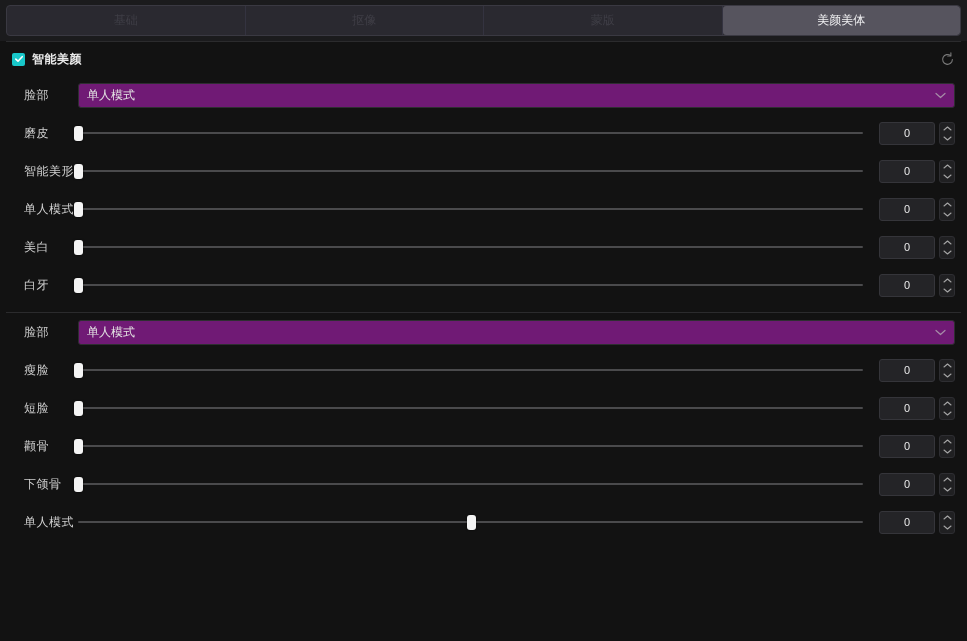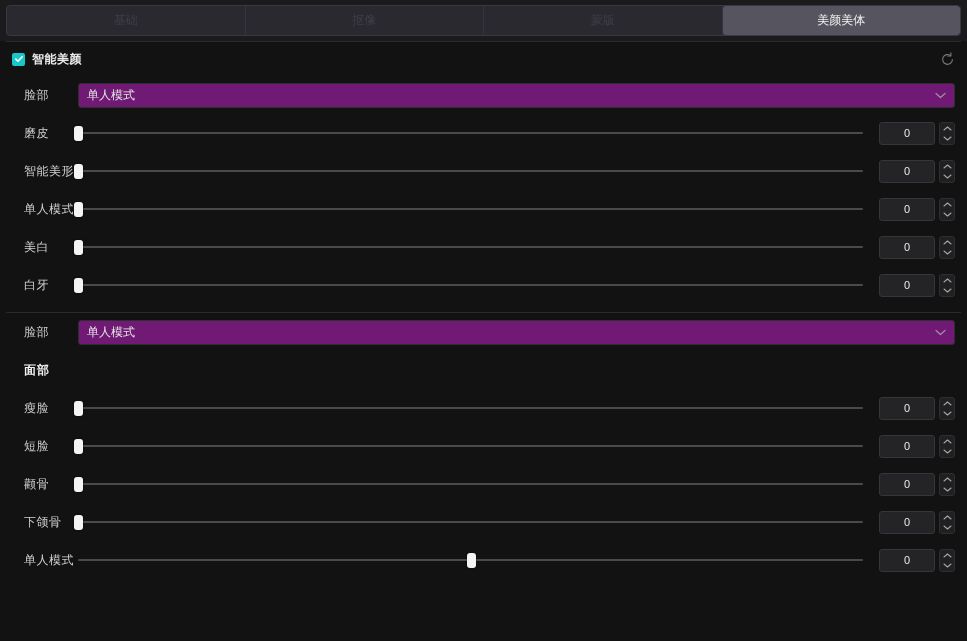--- a/index.html
+++ b/index.html
@@ -334,23 +334,20 @@
     <div class="select">
       <span>单人模式</span>
       <span class="chev">
         <svg width="11" height="7" viewBox="0 0 11 7">
             <path d="M1 1.5 L5.5 5.5 L10 1.5" stroke="#bdbdbd" stroke-width="1.2" fill="none" stroke-linecap="round" stroke-linejoin="round"></path>
           </svg>
       </span>
     </div>
   </div>
 
-  <div class="row">
-    <div class="subhead">面部</div>
-  </div>
 
   <div class="row">
     <div class="row-label">瘦脸</div>
     <div class="slider">
       <div class="track"></div>
       <div class="knob" style="left:0%"></div>
     </div>
     <div class="numbox">0</div>
     <div class="spin">
       <span><svg width="9" height="5" viewBox="0 0 9 5">

